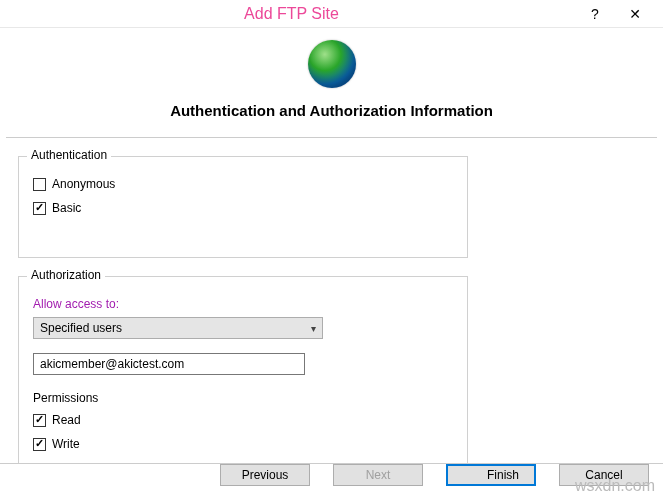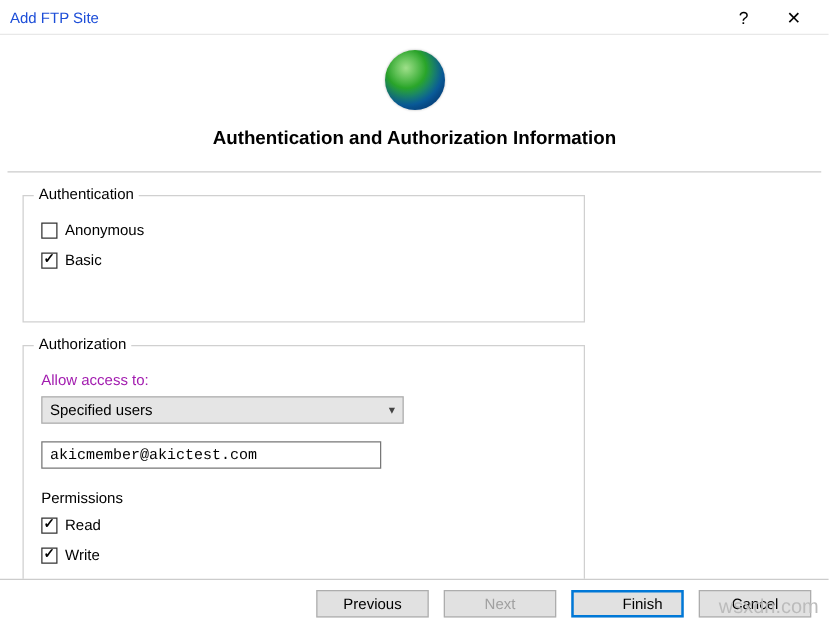--- a/index.html
+++ b/index.html
@@ -12,21 +12,21 @@
       overflow: hidden;
       position: relative;
     }
     .titlebar {
       display: flex;
       align-items: center;
       height: 28px;
       padding: 0 8px;
       border-bottom: 1px solid #e8e8e8;
     }
-    .titlebar-text { flex: 1; font-size: 12px; color: #1d4ed8; }
+    .titlebar-text { flex: 1; font-size: 16px; color: #ec4899; text-align: center; }
     .titlebar-btn {
       width: 40px; height: 28px;
       display: flex; align-items: center; justify-content: center;
       font-size: 14px; color: #000;
       cursor: pointer;
     }
     .header {
       display: flex;
       align-items: center;
       padding: 12px 10px 18px 10px;
@@ -85,30 +85,30 @@
       margin-bottom: 14px;
     }
     .dropdown-arrow { font-size: 10px; color: #444; }
     .text-input {
       width: 272px; height: 22px;
       border: 1px solid #777;
       padding: 0 6px;
       font-size: 12px;
       margin-bottom: 16px;
       outline: none;
-      font-family: Liberation Mono, monospace;
+      font-family: Liberation Sans, sans-serif;
     }
     .perm-label { font-size: 12px; margin-bottom: 8px; }
     .button-bar {
       position: absolute;
       bottom: 0; left: 0; right: 0;
       height: 38px;
       border-top: 1px solid #ccc;
-      display: flex; align-items: center; justify-content: flex-end;
-      gap: 12px;
+      display: flex; align-items: flex-start; justify-content: flex-end;
+      gap: 23px;
       padding-right: 14px;
       background: #fff;
     }
     .btn {
       width: 90px; height: 22px;
       border: 1px solid #adadad;
       background: #e1e1e1;
       font-size: 12px;
       display: flex; align-items: center; justify-content: center;
       cursor: pointer;

